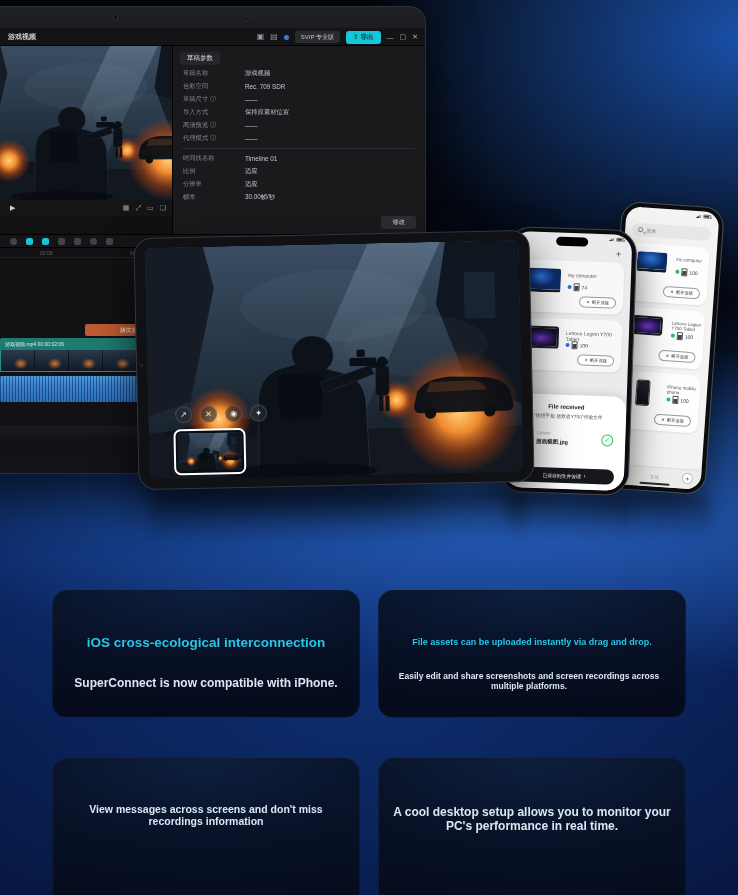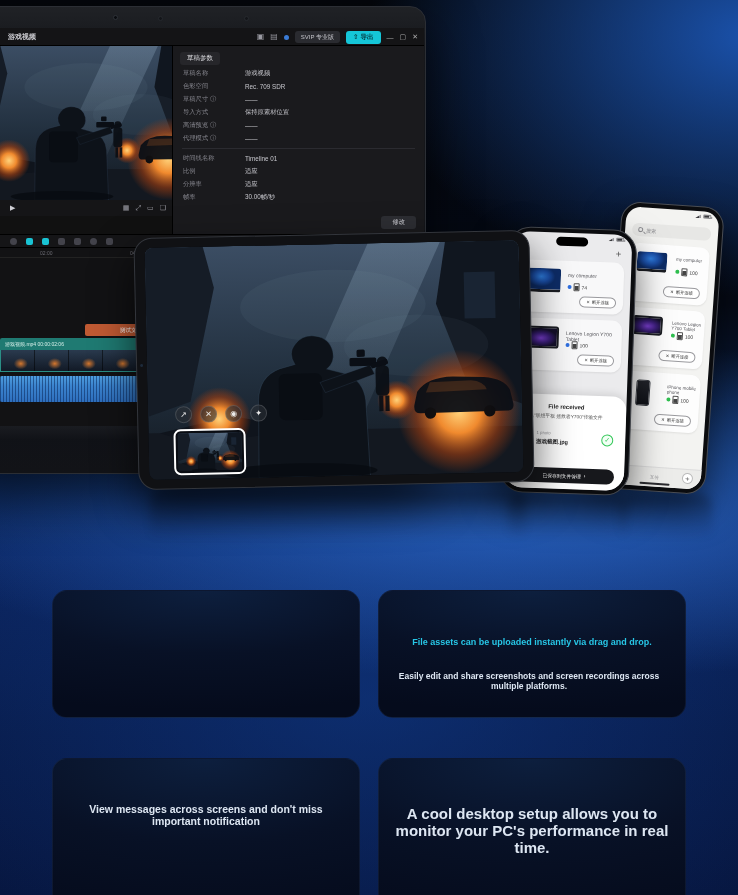--- a/index.html
+++ b/index.html
@@ -122,21 +122,21 @@
   .fcard{position:absolute;width:308px;border-radius:15px;background:radial-gradient(130% 95% at 50% 0%, #0d1f3e 0%, #081126 52%, #050b1c 100%);border:1px solid rgba(90,140,230,.10);display:flex;flex-direction:column;align-items:center;}
   .fc1{left:52px;top:16px;height:128px;padding-top:44px;gap:26px;}
   .fc2{left:378px;top:16px;height:128px;padding-top:46px;gap:24px;}
   .fc3{left:52px;top:184px;height:170px;padding-top:44px;gap:25px;}
   .fc4{left:378px;top:184px;height:170px;padding-top:46px;gap:24px;}
   .fc-title{color:#27c6e6;font-weight:700;text-align:center;padding:0 16px;}
   .fc-sub{color:#dde6f2;font-weight:600;text-align:center;padding:0 14px;}
   .fc1 .fc-title{font-size:13.5px;} .fc1 .fc-sub{font-size:12px;}
   .fc2 .fc-title{font-size:9px;}   .fc2 .fc-sub{font-size:8.5px;padding-left:8px;}
   .fc3 .fc-title{font-size:15px;}  .fc3 .fc-sub{font-size:10.5px;}
-  .fc4 .fc-title{font-size:10px;}  .fc4 .fc-sub{font-size:15px;}
+  .fc4 .fc-title{font-size:10px;}  .fc4 .fc-sub{font-size:12px;}
 </style>
 </head>
 <body>
 
 <svg width="0" height="0" style="position:absolute">
   <defs>
     <linearGradient id="skyg" x1="0" y1="0" x2="0" y2="1">
       <stop offset="0" stop-color="#3b4d63"></stop>
         <stop offset=".55" stop-color="#22303f"></stop>
         <stop offset="1" stop-color="#12181f"></stop>
@@ -456,26 +456,28 @@
       <div class="inner">
           <svg class="scenefill">
             <use href="#game-scene"></use>
           </svg>
         </div>
     </div>
   </div>
 
   <div class="cards">
     <div class="fcard fc1">
+      <div class="fc-title">iOS cross-ecological interconnection</div>
+      <div class="fc-sub">SuperConnect is now compatible with iPhone.</div>
     </div>
     <div class="fcard fc2">
       <div class="fc-title">File assets can be uploaded instantly via drag and drop.</div>
       <div class="fc-sub">Easily edit and share screenshots and screen recordings across multiple platforms.</div>
     </div>
     <div class="fcard fc3">
-      <div class="fc-sub">View messages across screens and don't miss important notification</div>
+      <div class="fc-sub">View messages across screens and don't miss recordings information</div>
     </div>
     <div class="fcard fc4">
       <div class="fc-sub">A cool desktop setup allows you to monitor your PC's performance in real time.</div>
     </div>
   </div>
 
 </div>
 
 </body></html>

